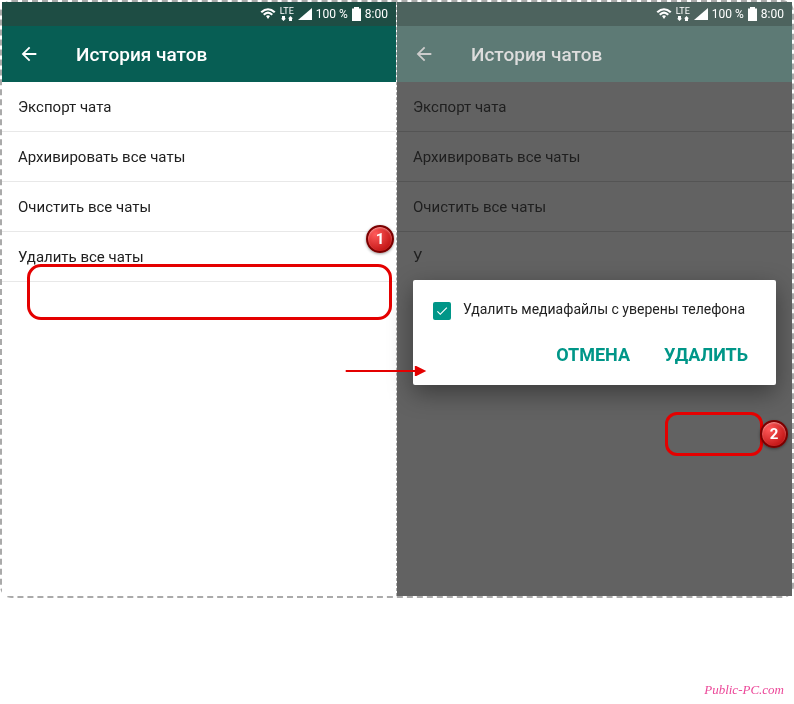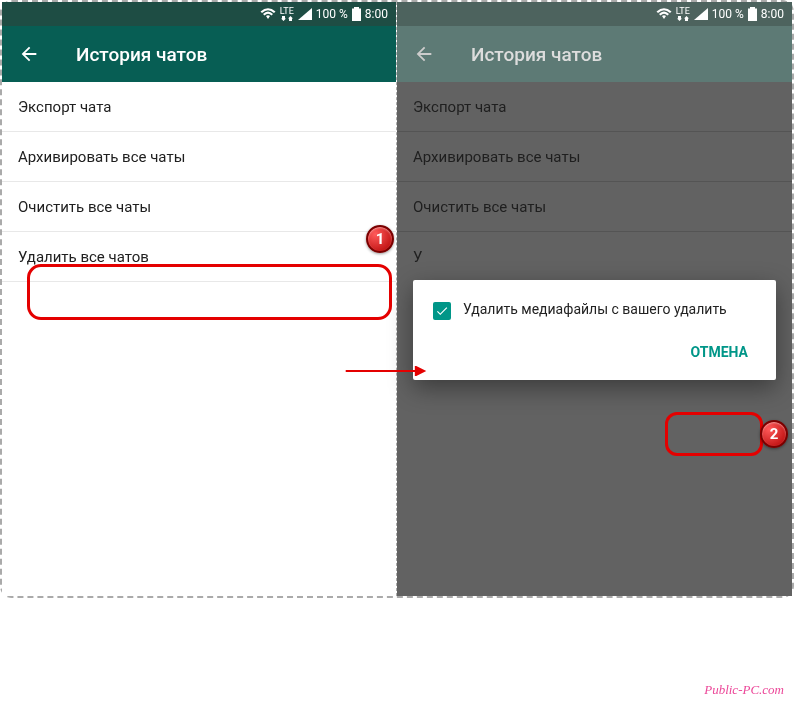--- a/index.html
+++ b/index.html
@@ -121,21 +121,21 @@
       color: #222;
       line-height: 1.35;
     }
     .dialog-actions {
       display: flex;
       justify-content: flex-end;
       gap: 18px;
       align-items: center;
     }
     .dialog-btn {
-      font-size: 14px;
+      font-size: 18px;
       font-weight: 700;
       color: #009688;
       text-transform: uppercase;
       padding: 10px 8px;
       cursor: pointer;
     }
     
     .red-highlight-1 {
       position: absolute;
       left: 27px;
@@ -225,21 +225,21 @@
     <div class="appbar">
       <svg width="22" height="22" viewBox="0 0 24 24" fill="#fff">
           <path d="M20 11H7.83l5.59-5.59L12 4l-8 8 8 8 1.41-1.41L7.83 13H20z"></path>
         </svg>
       <div class="appbar-title">История чатов</div>
     </div>
     <div class="content">
       <div class="list-item">Экспорт чата</div>
       <div class="list-item">Архивировать все чаты</div>
       <div class="list-item">Очистить все чаты</div>
-      <div class="list-item">Удалить все чатов</div>
+      <div class="list-item">Удалить все чаты</div>
     </div>
   </div>
 
   <div class="phone right">
     <div class="statusbar">
       <svg width="16" height="12" viewBox="0 0 16 12">
           <path d="M8 11 L10 8 Q8 6.5 6 8 Z M3 6 Q8 1 13 6 L11.5 7.5 Q8 4 4.5 7.5 Z M0.5 3.5 Q8 -3 15.5 3.5 L14 5 Q8 -0.5 2 5 Z"></path>
         </svg>
       <div class="lte-box"><span>LTE</span><div style="display:flex;align-items:center;gap:2px;justify-content:center">
             <svg width="5" height="5">
@@ -272,24 +272,25 @@
     </div>
     <div class="scrim" style="top:80px"></div>
 
     <div class="dialog">
       <div class="dialog-check">
         <div class="checkbox">
           <svg width="14" height="14" viewBox="0 0 24 24" fill="#fff">
               <path d="M9 16.17 4.83 12l-1.42 1.41L9 19 21 7l-1.41-1.41z"></path>
             </svg>
         </div>
-        <div class="check-label">Удалить медиафайлы с вашего удалить</div>
+        <div class="check-label">Удалить медиафайлы с уверены телефона</div>
       </div>
       <div class="dialog-actions">
         <div class="dialog-btn">ОТМЕНА</div>
+        <div class="dialog-btn">УДАЛИТЬ</div>
       </div>
     </div>
   </div>
 </div>
 
 <div class="red-highlight-1"></div>
 <div class="red-highlight-2"></div>
 <div class="badge badge-1">1</div>
 <div class="badge badge-2">2</div>
 

